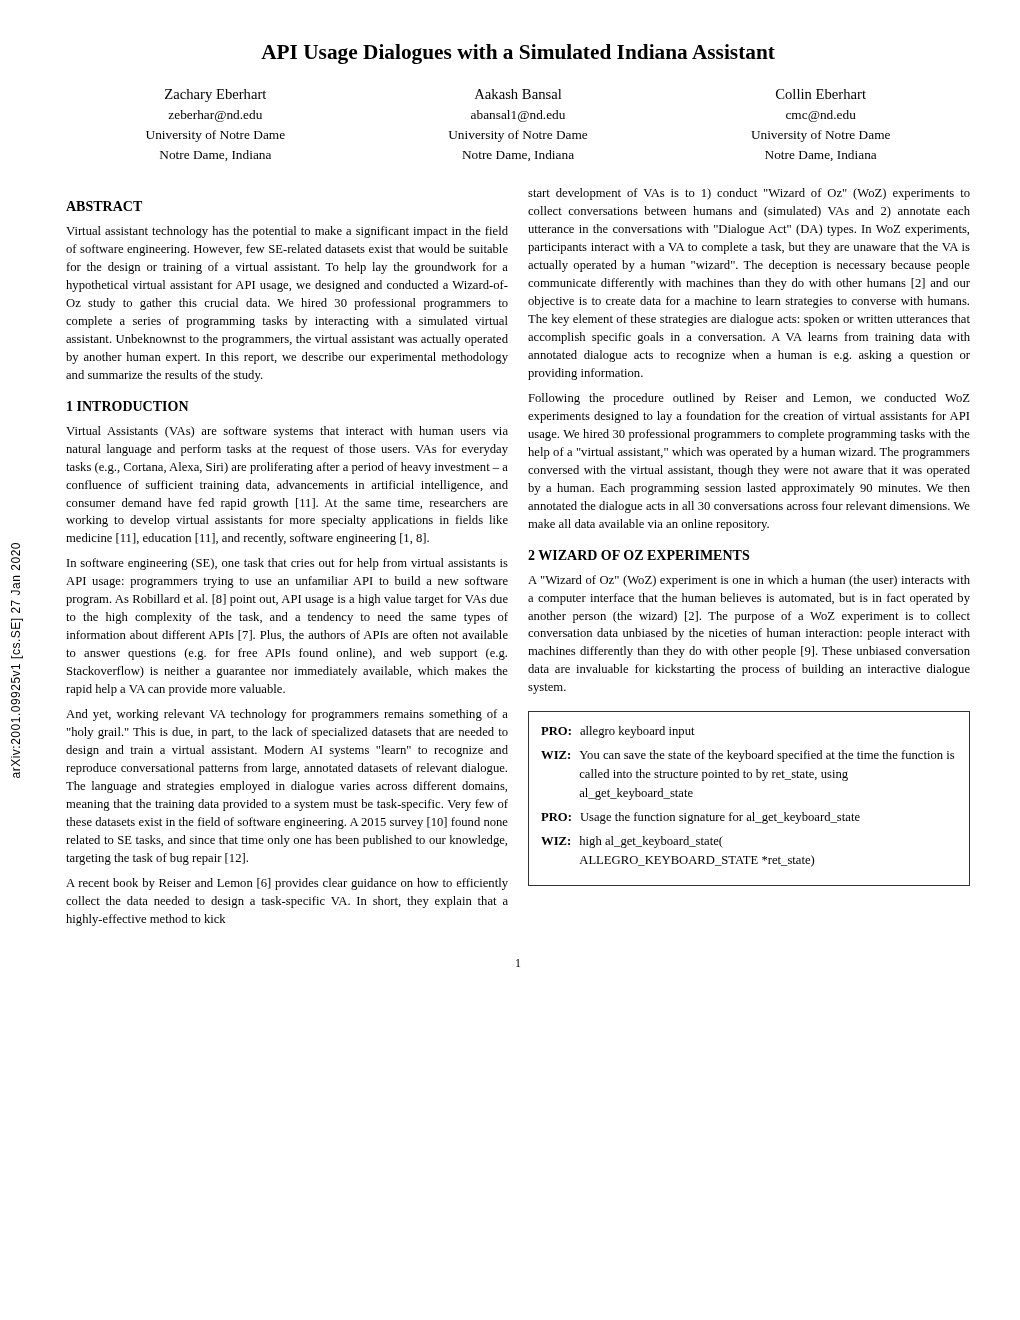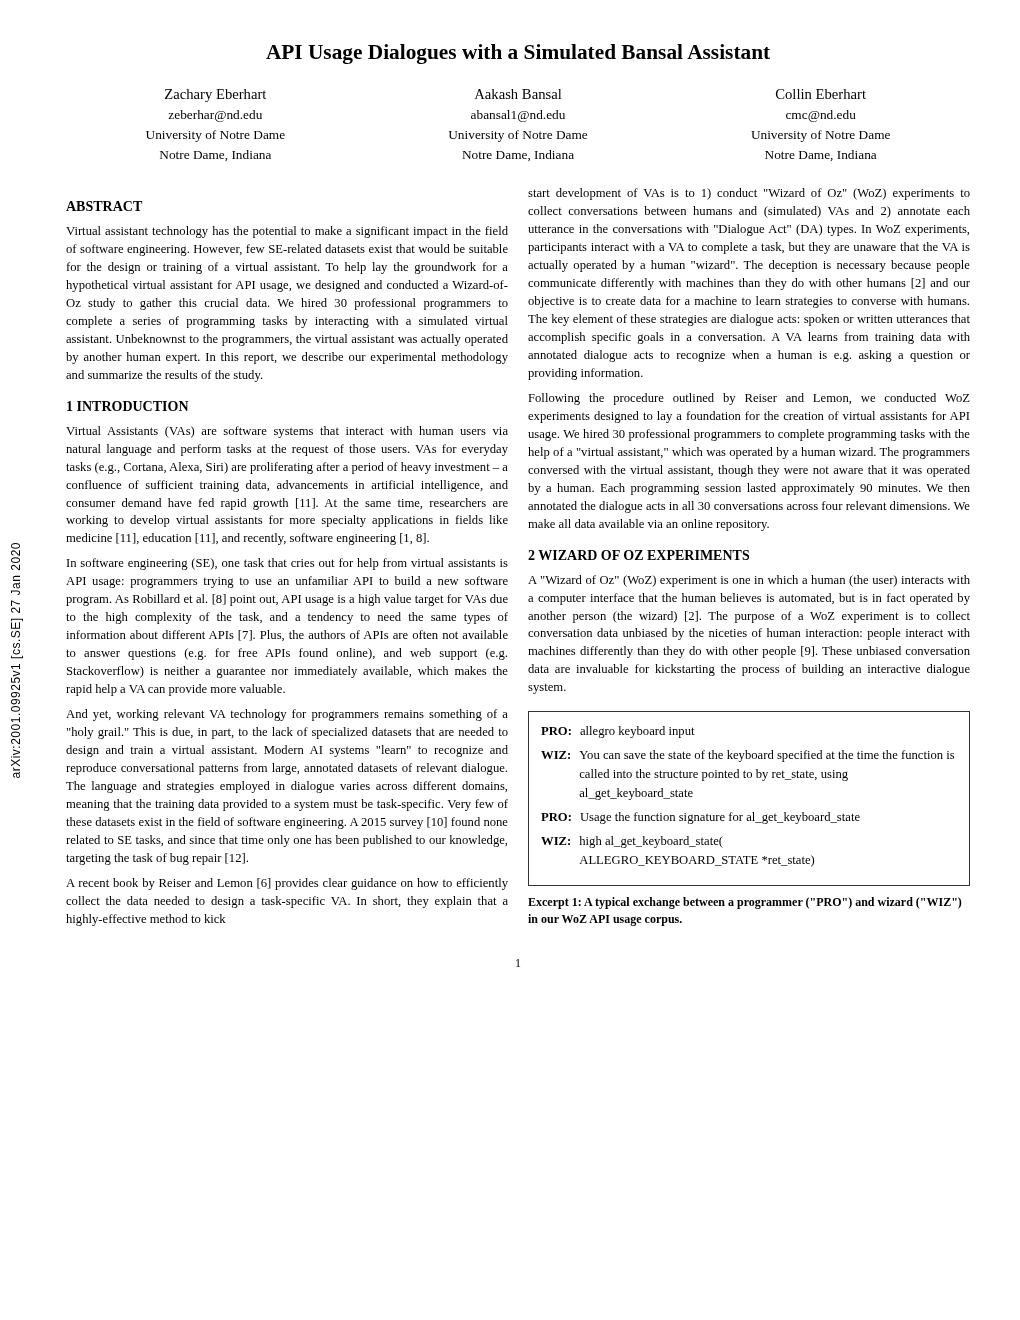--- a/index.html
+++ b/index.html
@@ -147,21 +147,21 @@
 </head>
 <body>
 
 <div class="arxiv-sidebar">
   <span class="arxiv-text">arXiv:2001.09925v1  [cs.SE]  27 Jan 2020</span>
 </div>
 
 <div class="page-content">
 
   <div class="title-section">
-    <div class="sub-title">API Usage Dialogues with a Simulated Bansal Assistant</div>
+    <div class="sub-title">API Usage Dialogues with a Simulated Indiana Assistant</div>
   </div>
 
   <div class="authors-grid">
     <div class="author-block">
       <span class="author-name">Zachary Eberhart</span>
       <span>zeberhar@nd.edu</span>
       <span>University of Notre Dame</span>
       <span>Notre Dame, Indiana</span>
     </div>
     <div class="author-block">
@@ -213,21 +213,18 @@
         <div class="excerpt-row">
           <span class="excerpt-label">PRO:</span>
           <span class="excerpt-text">Usage the function signature for al_get_keyboard_state</span>
         </div>
         <div class="excerpt-row">
           <span class="excerpt-label">WIZ:</span>
           <span class="excerpt-text" style="white-space: pre-line;">high al_get_keyboard_state(
     ALLEGRO_KEYBOARD_STATE *ret_state)</span>
         </div>
       </div>
-      <div class="excerpt-caption">
-        <b>Excerpt 1: A typical exchange between a programmer ("PRO") and wizard ("WIZ") in our WoZ API usage corpus.</b>
-      </div>
 
     </div>
   </div>
 
   <div class="page-number">1</div>
 </div>
 
 </body></html>

